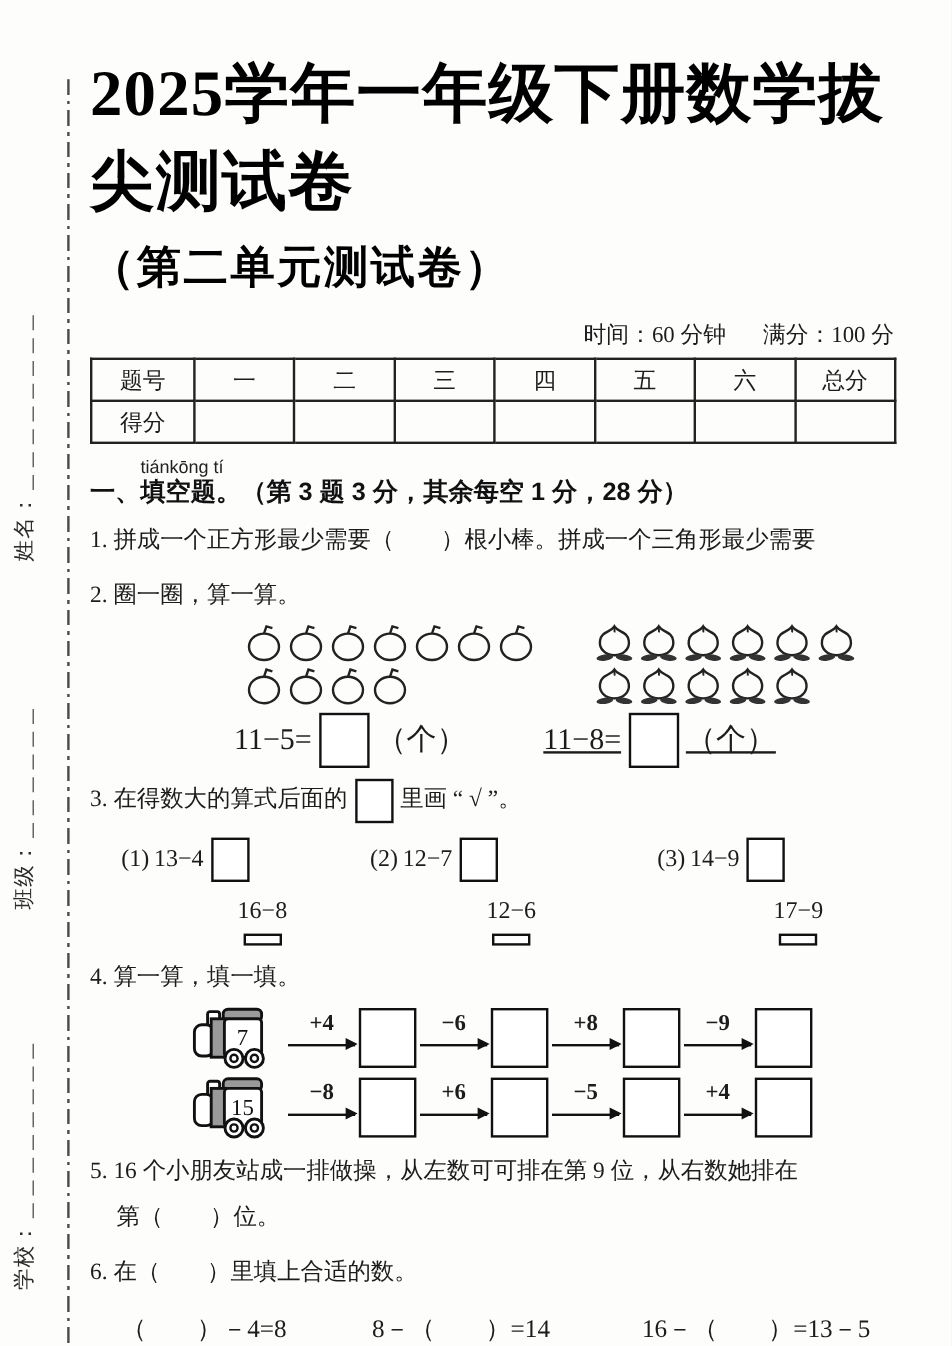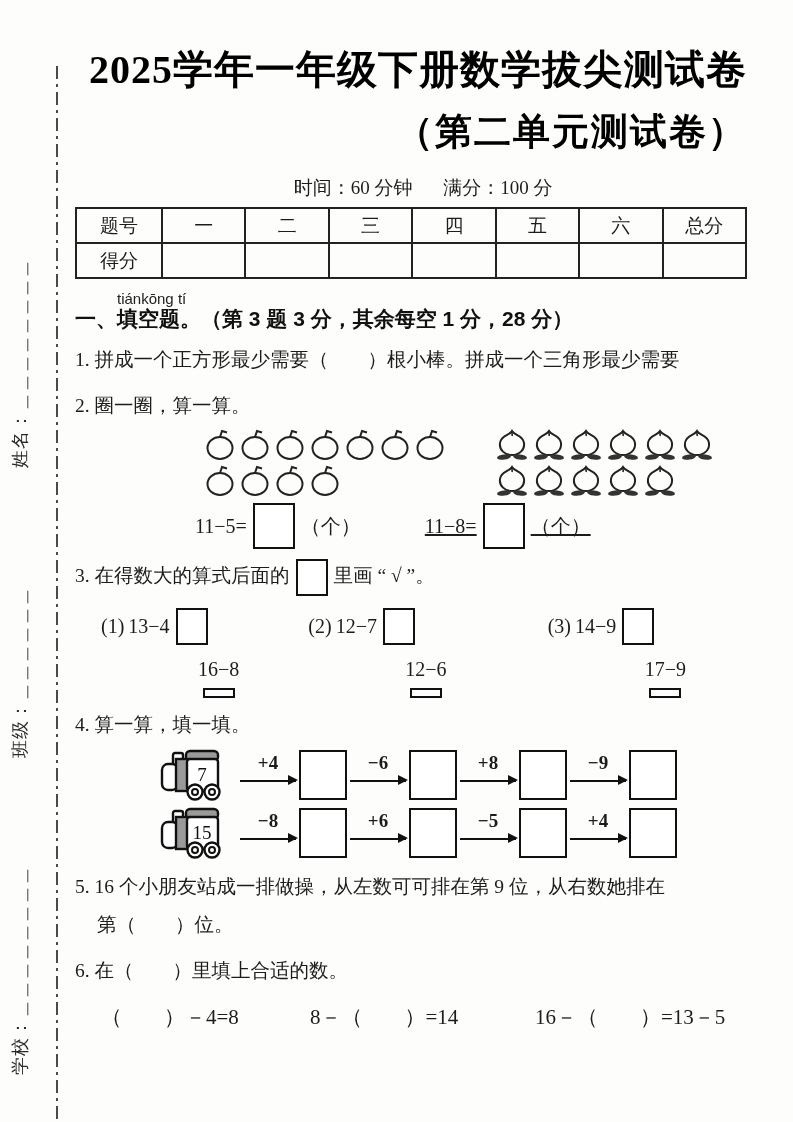--- a/index.html
+++ b/index.html
@@ -23,30 +23,30 @@
     transform:rotate(-90deg);
     transform-origin:0 0;
     white-space:nowrap;
     font-size:18px;
     letter-spacing:1px;
     color:#2a2a2a;
   }
   
   .content{position:absolute;left:75px;top:0;width:672px;}
   .title1{
-    margin:42px 0 0 0;text-align:right;
-    font-size:40px;font-weight:bold;letter-spacing:1px;
+    margin:42px 0 0 0;text-align:left;
+    font-size:54px;font-weight:bold;letter-spacing:1px;
     font-family:"Liberation Serif", serif;color:#000;
   }
   .title2{
-    margin:10px 0 18px 0;text-align:right;
+    margin:10px 0 18px 0;text-align:left;
     font-size:37px;font-weight:bold;letter-spacing:2px;color:#000;
   }
   .info-line{
-    margin-top:12px;text-align:center;font-size:19px;padding-right:2px;
+    margin-top:12px;text-align:right;font-size:19px;padding-right:2px;
   }
   .info-line span{margin-left:26px;}
   
   table.score{
     border-collapse:collapse;width:100%;margin-top:6px;
     table-layout:fixed;
   }
   table.score td{
     border:2px solid #222;height:33px;text-align:center;
     font-size:19px;padding:0;
@@ -70,21 +70,21 @@
     border:2.5px solid #111;background:#fff;vertical-align:middle;
     margin:0 6px;
   }
   
   .fruit-area{display:flex;margin-top:2px;}
   .fruit-group{margin-left:46px;}
   .fruit-group:first-child{margin-left:128px;}
   .fruit-subrow{height:36px;display:flex;align-items:center;}
   .fruit-subrow svg{margin-right:1px;}
   .q2-eqs{display:flex;margin-top:4px;}
-  .q2-eq{font-size:20px;display:flex;align-items:center;}
+  .q2-eq{font-size:25px;display:flex;align-items:center;}
   .q2-eq:first-child{margin-left:120px;}
   .q2-eq:last-child{margin-left:64px;text-decoration:underline;}
   .q2-eq .bigbox{width:38px;height:42px;}
   
   .q3-grid{display:flex;margin-top:6px;}
   .q3-col{width:33.3%;}
   .q3-line{height:48px;display:flex;align-items:center;font-size:20px;}
   .q3-num{margin-right:4px;}
   .q3-col:nth-child(1){padding-left:26px;}
   .q3-col:nth-child(2){padding-left:8px;}

